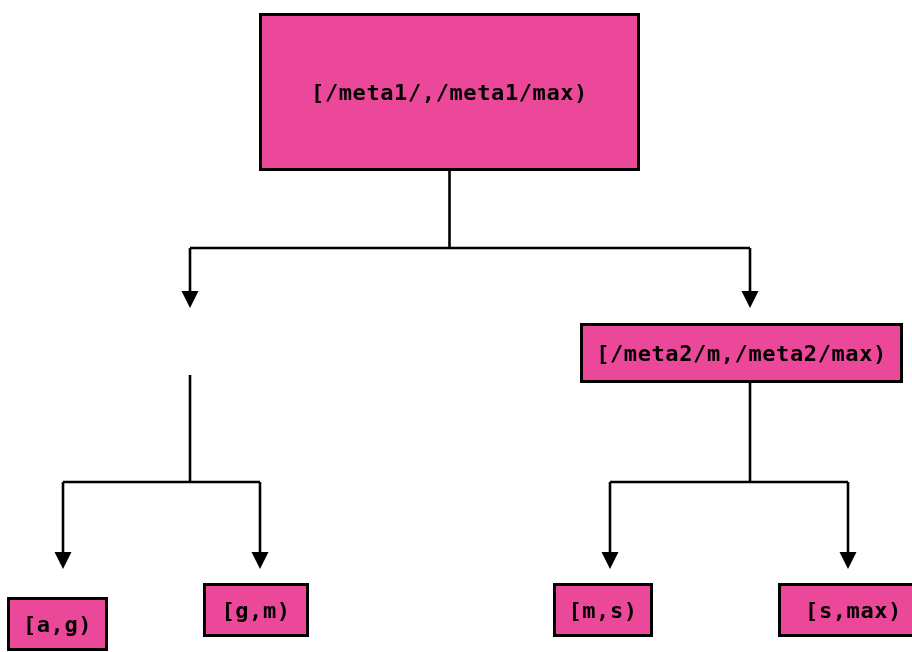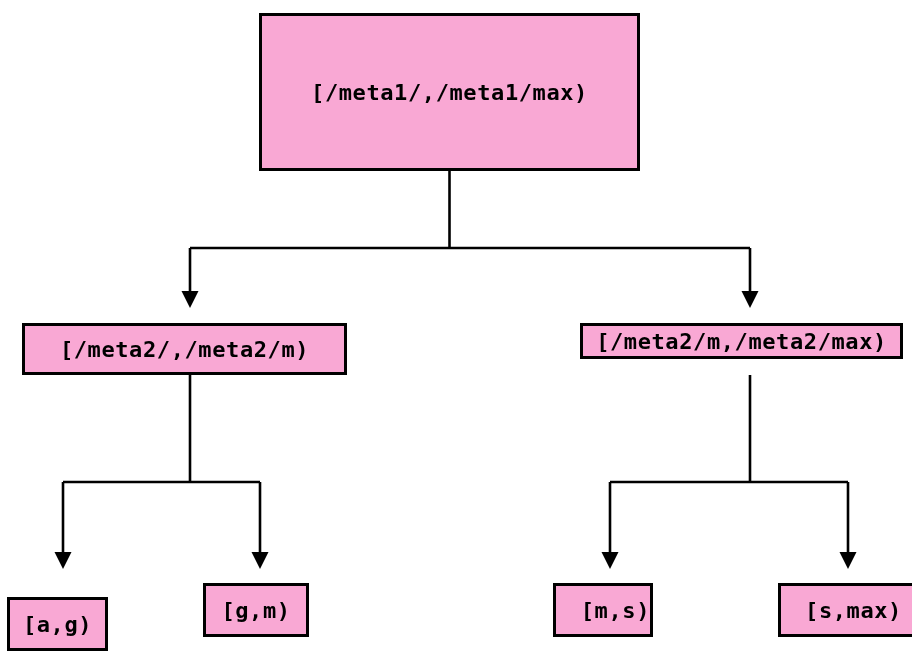--- a/index.html
+++ b/index.html
@@ -29,36 +29,36 @@
     stroke-width: 2.6;
   }
   .connector-layer polygon {
     fill: #000000;
     stroke: none;
   }
   .node {
     position: absolute;
     box-sizing: border-box;
     border: 3px solid #000000;
-    background: #f9a8d4;
+    background: #ec4899;
     display: flex;
     align-items: center;
     justify-content: center;
     color: #000000;
     font-size: 22px;
     font-weight: bold;
     letter-spacing: 0.6px;
     white-space: nowrap;
   }
   .node-root      { left: 259px; top: 13px;  width: 381px; height: 158px; }
   .node-left      { left: 22px;  top: 323px; width: 325px; height: 52px; }
-  .node-right     { left: 580px; top: 323px; width: 323px; height: 36px; }
+  .node-right     { left: 580px; top: 323px; width: 323px; height: 60px; }
   .node-leaf-ag   { left: 7px;   top: 583px; width: 101px; height: 54px; margin-top: 14px; }
   .node-leaf-gm   { left: 203px; top: 583px; width: 106px; height: 54px; }
-  .node-leaf-ms   { left: 553px; top: 583px; width: 100px; height: 54px; justify-content: flex-end; }
+  .node-leaf-ms   { left: 553px; top: 583px; width: 100px; height: 54px; }
   .node-leaf-smax { left: 778px; top: 583px; width: 151px; height: 54px; }
 </style>
 </head>
 <body>
 
 <div class="canvas">
 
   <svg class="connector-layer" viewBox="0 0 912 652" xmlns="http://www.w3.org/2000/svg">
 
     <line x1="449.5" y1="171" x2="449.5" y2="248"></line>
@@ -80,23 +80,20 @@
     <line x1="610" y1="482" x2="610" y2="552"></line>
     <polygon points="601.5,552 618.5,552 610,569"></polygon>
     <line x1="848" y1="482" x2="848" y2="552"></line>
     <polygon points="839.5,552 856.5,552 848,569"></polygon>
   </svg>
 
   <div class="node node-root">
     <span>[/meta1/,/meta1/max)</span>
   </div>
 
-  <div class="node node-left">
-    <span>[/meta2/,/meta2/m)</span>
-  </div>
 
   <div class="node node-right">
     <span>[/meta2/m,/meta2/max)</span>
   </div>
 
   <div class="node node-leaf-ag">
     <span>[a,g)</span>
   </div>
 
   <div class="node node-leaf-gm">

